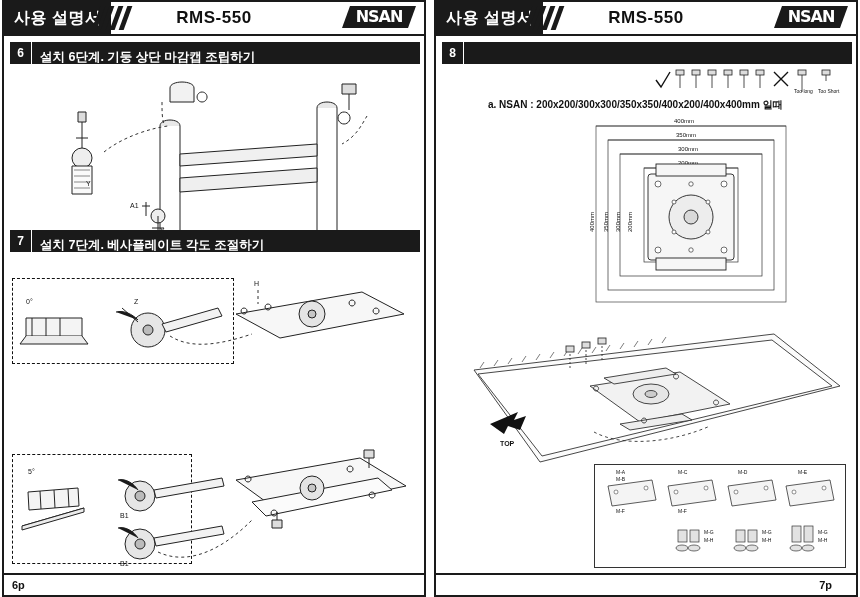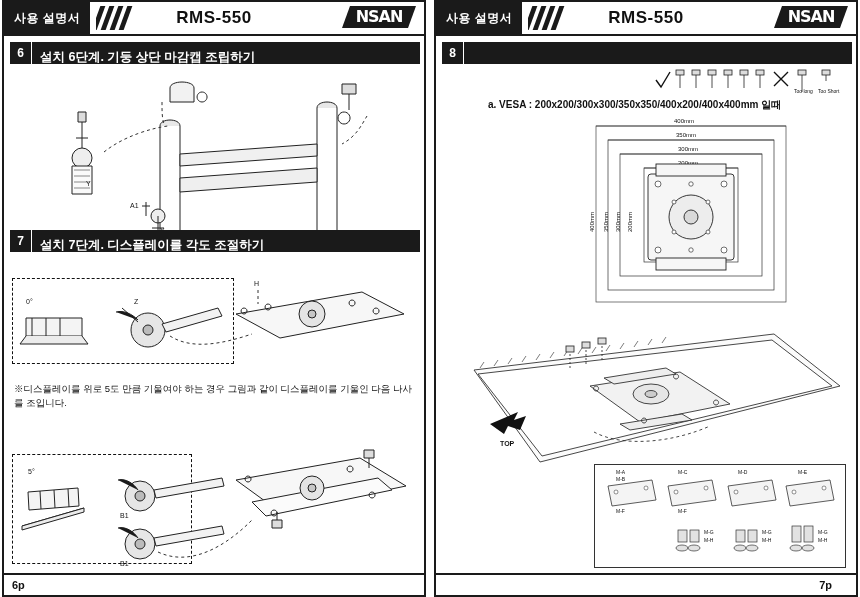--- a/index.html
+++ b/index.html
@@ -31,21 +31,21 @@
     position: relative;
     height: 34px;
     border-bottom: 2px solid #1a1a1a;
   }
   .hdr-tag {
     position: absolute;
     left: 0; top: 0;
     height: 32px;
     background: #1a1a1a;
     color: #fff;
-    font-size: 12px;
+    font-size: 16px;
     font-weight: bold;
     display: flex;
     align-items: center;
     justify-content: center;
     padding: 0 10px;
     letter-spacing: .5px;
   }
   .hdr-slash {
     position: absolute;
     top: 4px;
@@ -230,21 +230,21 @@
           <path d="M146 150 L146 164 M140 162 L152 162"></path>
         </g>
         <text class="lbl" x="118" y="142">A1</text>
         <text class="lbl" x="74" y="120">Y</text>
         <text class="lbl" x="148" y="167">X</text>
       </svg>
     </div>
 
     <div class="sec" style="top:228px;">
       <div class="num">7</div>
-      <div class="txt">설치 7단계. 디스플레이를 각도 조절하기</div>
+      <div class="txt">설치 7단계. 베사플레이트 각도 조절하기</div>
     </div>
 
 
     <div class="dashbox" style="left:8px; top:276px; width:222px; height:86px;"></div>
     <div class="fig" style="left:8px; top:272px;">
       <svg width="408" height="100" viewBox="0 0 408 100">
         <g stroke="#222" fill="none" stroke-width="1">
 
           <path d="M14 44 L70 44 L70 62 L14 62 Z" fill="#f4f4f4"></path>
           <path d="M20 44 L20 62 M34 44 L34 62 M48 44 L48 62"></path>
@@ -264,21 +264,20 @@
 
           <path d="M158 62 C180 76, 210 70, 240 60" stroke="#333" stroke-dasharray="3 3"></path>
           <path d="M246 16 L246 30" stroke="#333" stroke-dasharray="3 3"></path>
         </g>
         <text class="lbl" x="14" y="30">0°</text>
         <text class="lbl" x="122" y="30">Z</text>
         <text class="lbl" x="242" y="12">H</text>
       </svg>
     </div>
 
-    <div class="note" style="left:10px; top:380px; width:400px;">※디스플레이를 위로 5도 만큼 기울여야 하는 경우 그림과 같이 디스플레이를 기울인 다음 나사를 조입니다.</div>
 
     <div class="dashbox" style="left:8px; top:452px; width:180px; height:110px;"></div>
     <div class="fig" style="left:8px; top:444px;">
       <svg width="408" height="130" viewBox="0 0 408 130">
         <g stroke="#222" fill="none" stroke-width="1">
           <path d="M16 46 L66 42 L67 60 L17 64 Z" fill="#f4f4f4"></path>
           <path d="M28 45 L29 63 M42 44 L43 62 M56 43 L57 61"></path>
           <path d="M10 80 L72 62" fill="none"></path>
           <path d="M10 84 L72 66 L72 62 L10 80 Z" fill="#ececec"></path>
 
@@ -361,21 +360,21 @@
           <rect x="146" y="4" width="8" height="5"></rect>
             <path d="M150 9 L150 26" stroke="#222"></path>
           <rect x="170" y="4" width="8" height="5"></rect>
             <path d="M174 9 L174 15" stroke="#222"></path>
         </g>
         <text class="lbl5" x="142" y="27">Too long</text>
         <text class="lbl5" x="166" y="27">Too Short</text>
       </svg>
     </div>
 
-    <div class="subcap" style="left:52px; top:96px;">a. VESA : 200x200/300x300/350x350/400x200/400x400mm 일때</div>
+    <div class="subcap" style="left:52px; top:96px;">a. NSAN : 200x200/300x300/350x350/400x200/400x400mm 일때</div>
 
     <div class="fig" style="left:150px; top:112px;">
       <svg width="260" height="200" viewBox="0 0 260 200">
         <g stroke="#333" fill="none" stroke-width="0.7">
 
           <rect x="10" y="12" width="190" height="176" stroke="#444"></rect>
           <rect x="22" y="26" width="166" height="150"></rect>
           <rect x="34" y="40" width="142" height="122"></rect>
           <rect x="58" y="54" width="94" height="94"></rect>
 

